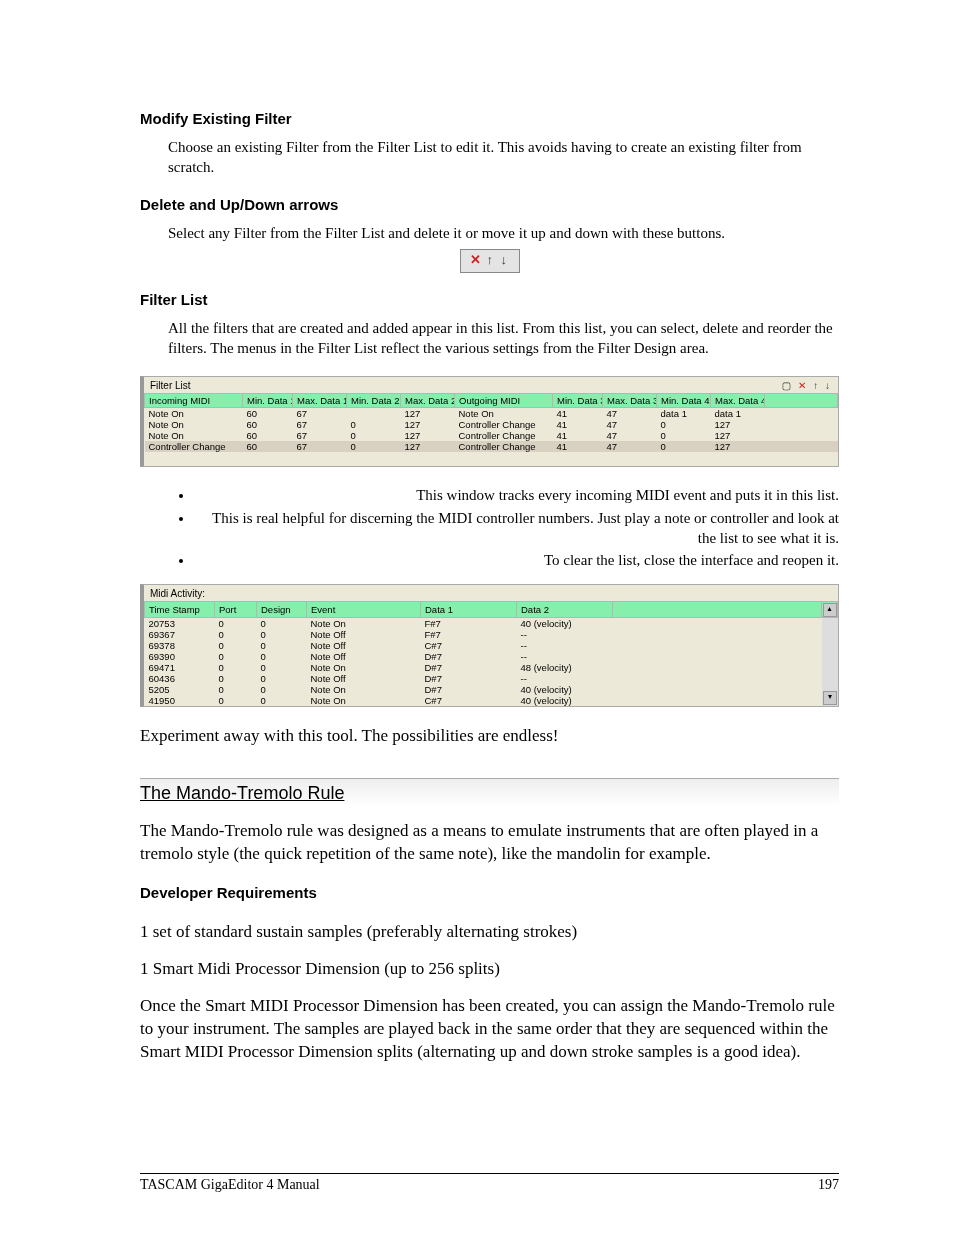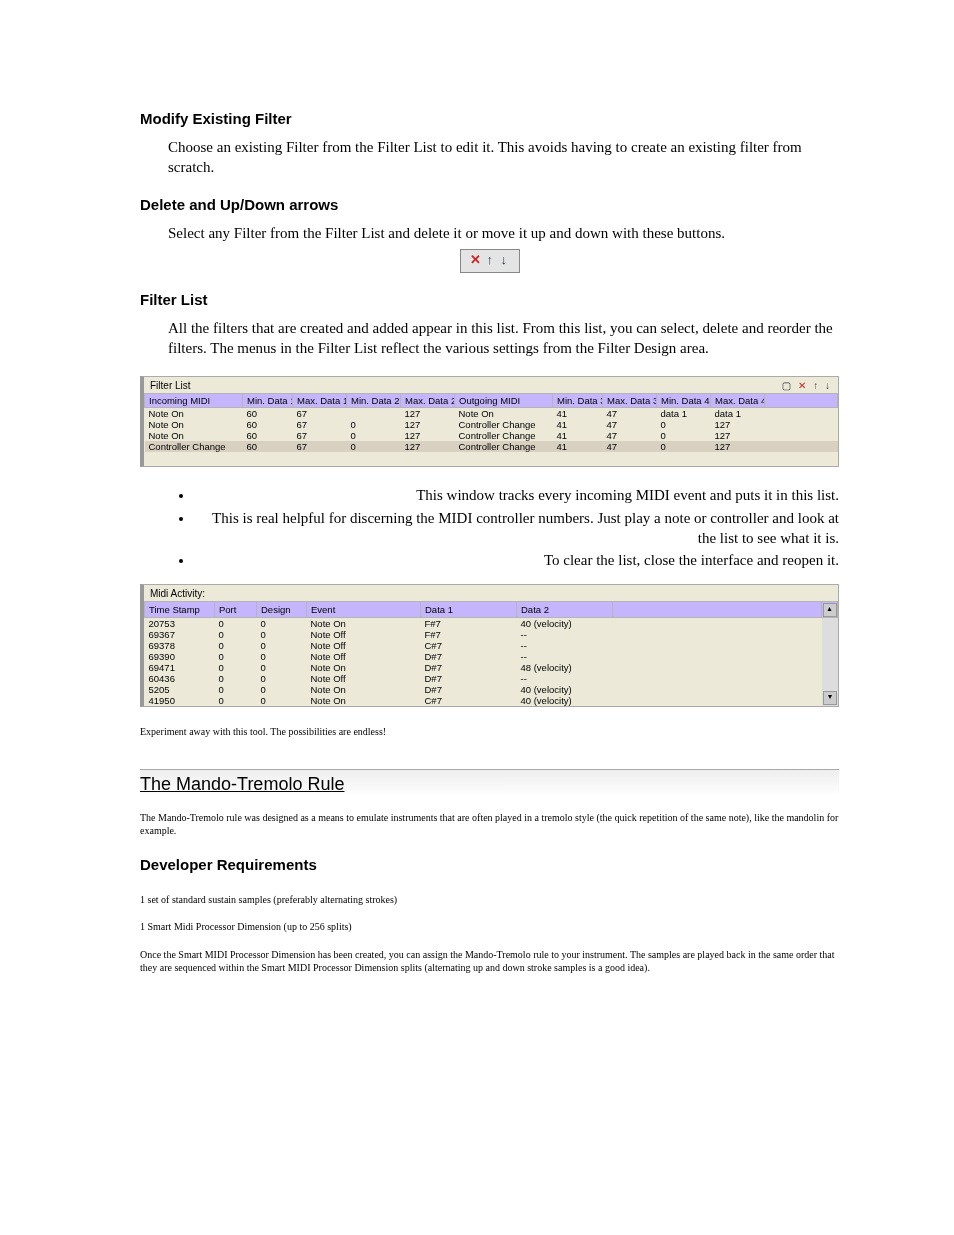--- a/index.html
+++ b/index.html
@@ -21,21 +21,21 @@
     font-weight: bold;
     font-size: 15px;
     margin: 0 0 10px 0;
   }
   .body-text {
     font-size: 15px;
     line-height: 1.35;
     margin: 0 0 18px 28px;
   }
   .body-text-noindent {
-    font-size: 10px;
+    font-size: 17px;
     line-height: 1.35;
     margin: 0 0 18px 0;
   }
   ul.bullets {
     margin: 0 0 14px 54px;
     padding: 0;
     font-size: 15px;
     line-height: 1.35;
   }
   ul.bullets li { margin-bottom: 2px; text-align: right; }
@@ -77,21 +77,21 @@
     width: 100%;
     border-collapse: collapse;
     background: #ece9d8;
     table-layout: fixed;
   }
   .tbl th {
     font-weight: normal;
     text-align: left;
     padding: 1px 4px;
     border: 1px solid #b5b5b5;
-    background: #c4b5fd;
+    background: #86efac;
     white-space: nowrap;
     overflow: hidden;
   }
   .tbl td {
     padding: 0 4px;
     white-space: nowrap;
     overflow: hidden;
   }
   .tbl tr.sel td { background: #d8d0c0; }
   .scroll-col {
@@ -357,14 +357,18 @@
   <p class="body-text-noindent">Experiment away with this tool. The possibilities are endless!</p>
 
   <h1 class="rule-title">The Mando-Tremolo Rule</h1>
   <p class="body-text-noindent">The Mando-Tremolo rule was designed as a means to emulate instruments that are often played in a tremolo style (the quick repetition of the same note), like the mandolin for example.</p>
 
   <h2 class="section" style="margin-bottom:20px">Developer Requirements</h2>
   <p class="body-text-noindent" style="margin-bottom:14px">1 set of standard sustain samples (preferably alternating strokes)</p>
   <p class="body-text-noindent" style="margin-bottom:14px">1 Smart Midi Processor Dimension (up to 256 splits)</p>
   <p class="body-text-noindent">Once the Smart MIDI Processor Dimension has been created, you can assign the Mando-Tremolo rule to your instrument. The samples are played back in the same order that they are sequenced within the Smart MIDI Processor Dimension splits (alternating up and down stroke samples is a good idea).</p>
 
+  <div class="footer">
+    <span>TASCAM GigaEditor 4 Manual</span>
+    <span>197</span>
+  </div>
 
 </div>
 
 </body></html>

